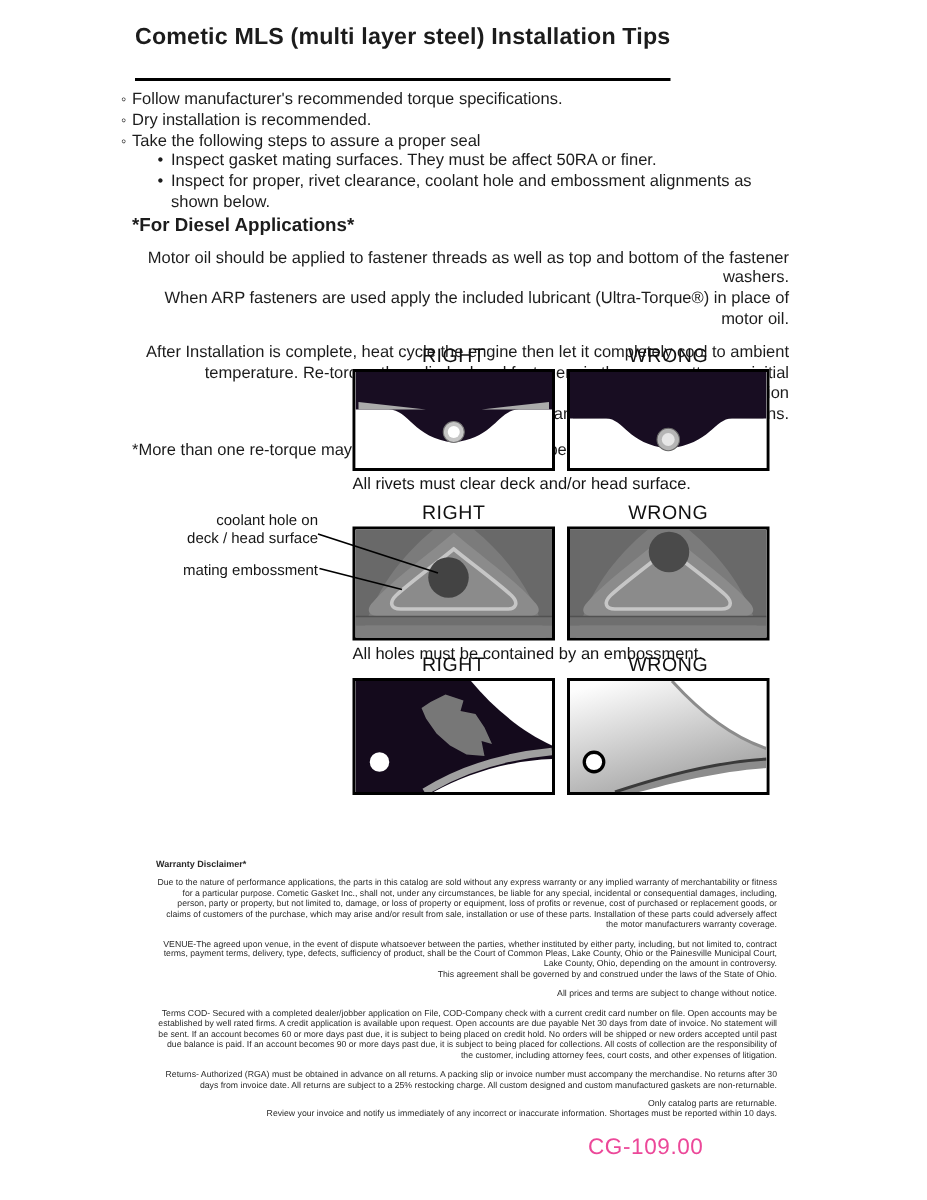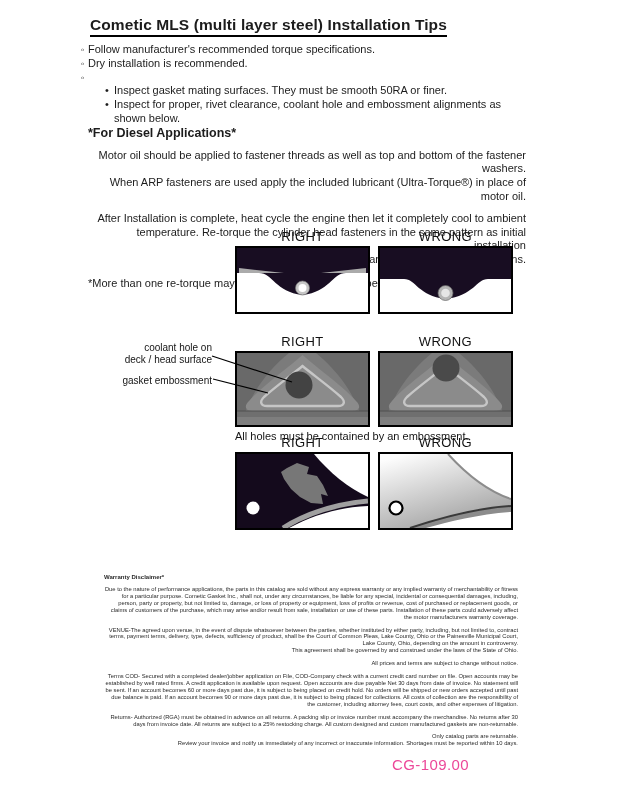--- a/index.html
+++ b/index.html
@@ -6,21 +6,21 @@
   .page {
     position:relative; width:618px; height:800px; background:#ffffff;
     font-family:"Liberation Sans", sans-serif; color:#1c1c1c; overflow:hidden;
   }
   .preline { white-space:pre-line;text-align:right; }
 
   
   .main-text { position:absolute; left:88px; top:16px; width:438px; }
   .doc-title {
     display:inline-block; margin:0 0 0 2px; font-size:15.5px; font-weight:bold;
-    border-bottom:2px solid #000; padding-bottom:1px; letter-spacing:0.1px;
+    border-bottom:2px solid #000; padding-bottom:18px; letter-spacing:0.1px;
   }
   .bullets { margin-top:6px; font-size:11px; line-height:13.8px; }
   .b-row { display:flex; }
   .b-mark  { width:11px; margin-left:-11px; text-align:center; flex:none; font-size:10px; }
   .sb-row  { display:flex; margin-left:17px; }
   .sb-mark { width:9px; flex:none; font-size:11px; }
 
   .diesel-heading { font-size:12.5px; font-weight:bold; }
   .para { margin-top:9px; font-size:11px; line-height:13.6px; }
   .note { margin-top:10px; font-size:11px; }
@@ -60,24 +60,25 @@
       <div class="b-row">
         <span class="b-mark">◦</span>
         <span>Follow manufacturer's recommended torque specifications.</span>
       </div>
       <div class="b-row">
         <span class="b-mark">◦</span>
         <span>Dry installation is recommended.</span>
       </div>
       <div class="b-row">
         <span class="b-mark">◦</span>
+        <span>Take the following steps to assure a proper seal</span>
       </div>
       <div class="sb-row">
         <span class="sb-mark">•</span>
-        <span>Inspect gasket mating surfaces.  They must be smooth 50RA or finer.</span>
+        <span>Inspect gasket mating surfaces.  They must be affect 50RA or finer.</span>
       </div>
       <div class="sb-row">
         <span class="sb-mark">•</span>
         <span>Inspect for proper, rivet clearance, coolant hole and embossment alignments as shown below.</span>
       </div>
     </div>
 
     <div class="diesel-heading">*For Diesel Applications*</div>
     <div class="para preline">Motor oil should be applied to fastener threads as well as top and bottom of the fastener washers.
 When ARP fasteners are used apply the included lubricant (Ultra-Torque®) in place of motor oil.</div>
@@ -117,30 +118,31 @@
           </defs>
           <rect x="0" y="0" width="131" height="64" fill="#ffffff"></rect>
           <path d="M2,18 C22,22 44,28 62,31 L2,31 Z" fill="url(#gwL)"></path>
           <path d="M129,18 C109,22 87,28 69,31 L129,31 Z" fill="url(#gwR)"></path>
           <path d="M0,0 H131 V31 H108 C96,31 94,48 65.5,51 C38,48 36,31 24,31 H0 Z" fill="#180d22"></path>
           <circle cx="65.5" cy="45" r="7.5" fill="#b5b5b5" stroke="#666" stroke-width="0.7"></circle>
           <circle cx="65.5" cy="45" r="4.3" fill="#e6e6e6"></circle>
         </svg>
       </div>
     </div>
+    <div class="fig-caption">All rivets must clear deck and/or head surface.</div>
   </div>
 
   <div class="fig fig2">
     <svg class="leader-svg" viewBox="0 0 300 110">
       <line x1="127" y1="22" x2="207" y2="48" stroke="#000" stroke-width="1.2"></line>
       <line x1="128" y1="45" x2="183" y2="59" stroke="#000" stroke-width="1.2"></line>
     </svg>
     <div class="side-label lbl-coolant preline">coolant hole on
 deck / head surface</div>
-    <div class="side-label lbl-emboss">gasket embossment</div>
+    <div class="side-label lbl-emboss">mating embossment</div>
     <div class="fig-heads">
       <div>RIGHT</div>
       <div>WRONG</div>
     </div>
     <div class="fig-panels">
       <div class="panel p72">
         <svg viewBox="0 0 131 72">
           <rect x="0" y="0" width="131" height="72" fill="#7b7b7b"></rect>
           <path d="M0,0 H52 C30,18 12,42 4,72 H0 Z" fill="#696969"></path>
           <path d="M131,0 H79 C101,18 119,42 127,72 H131 Z" fill="#696969"></path>

